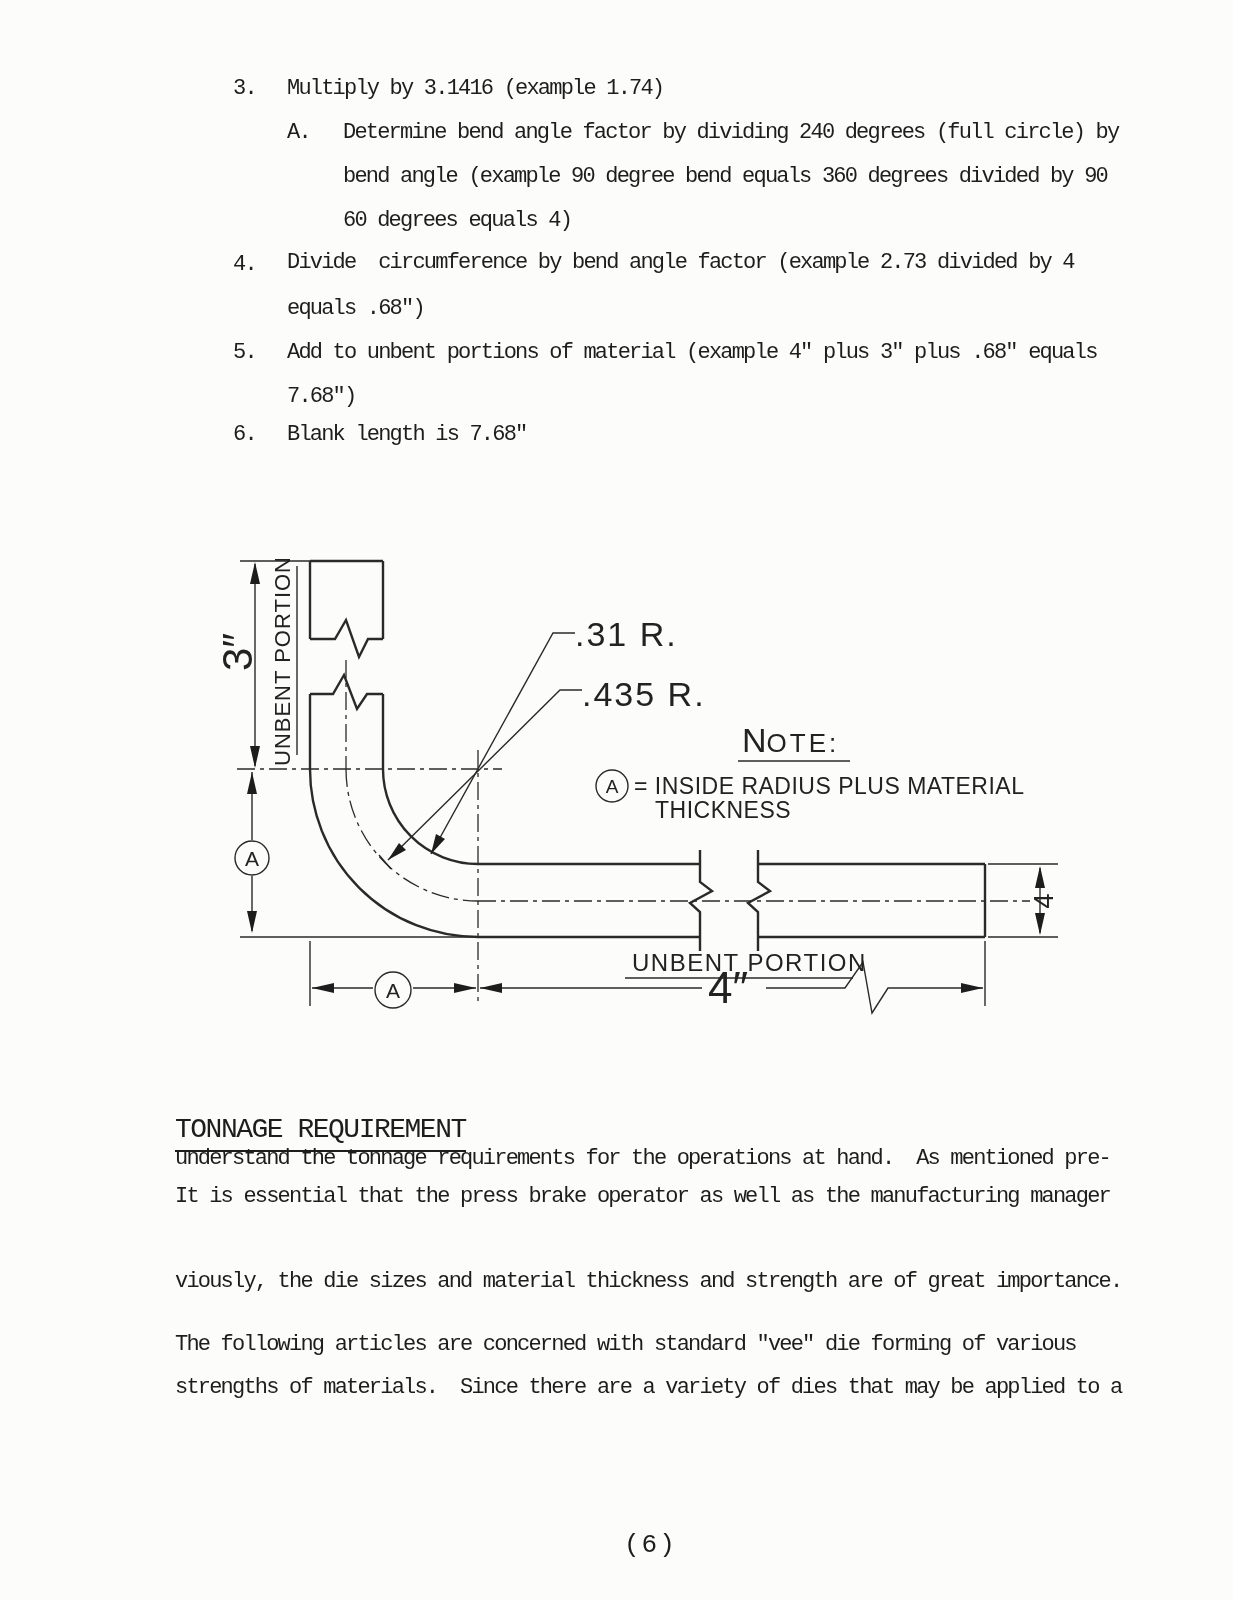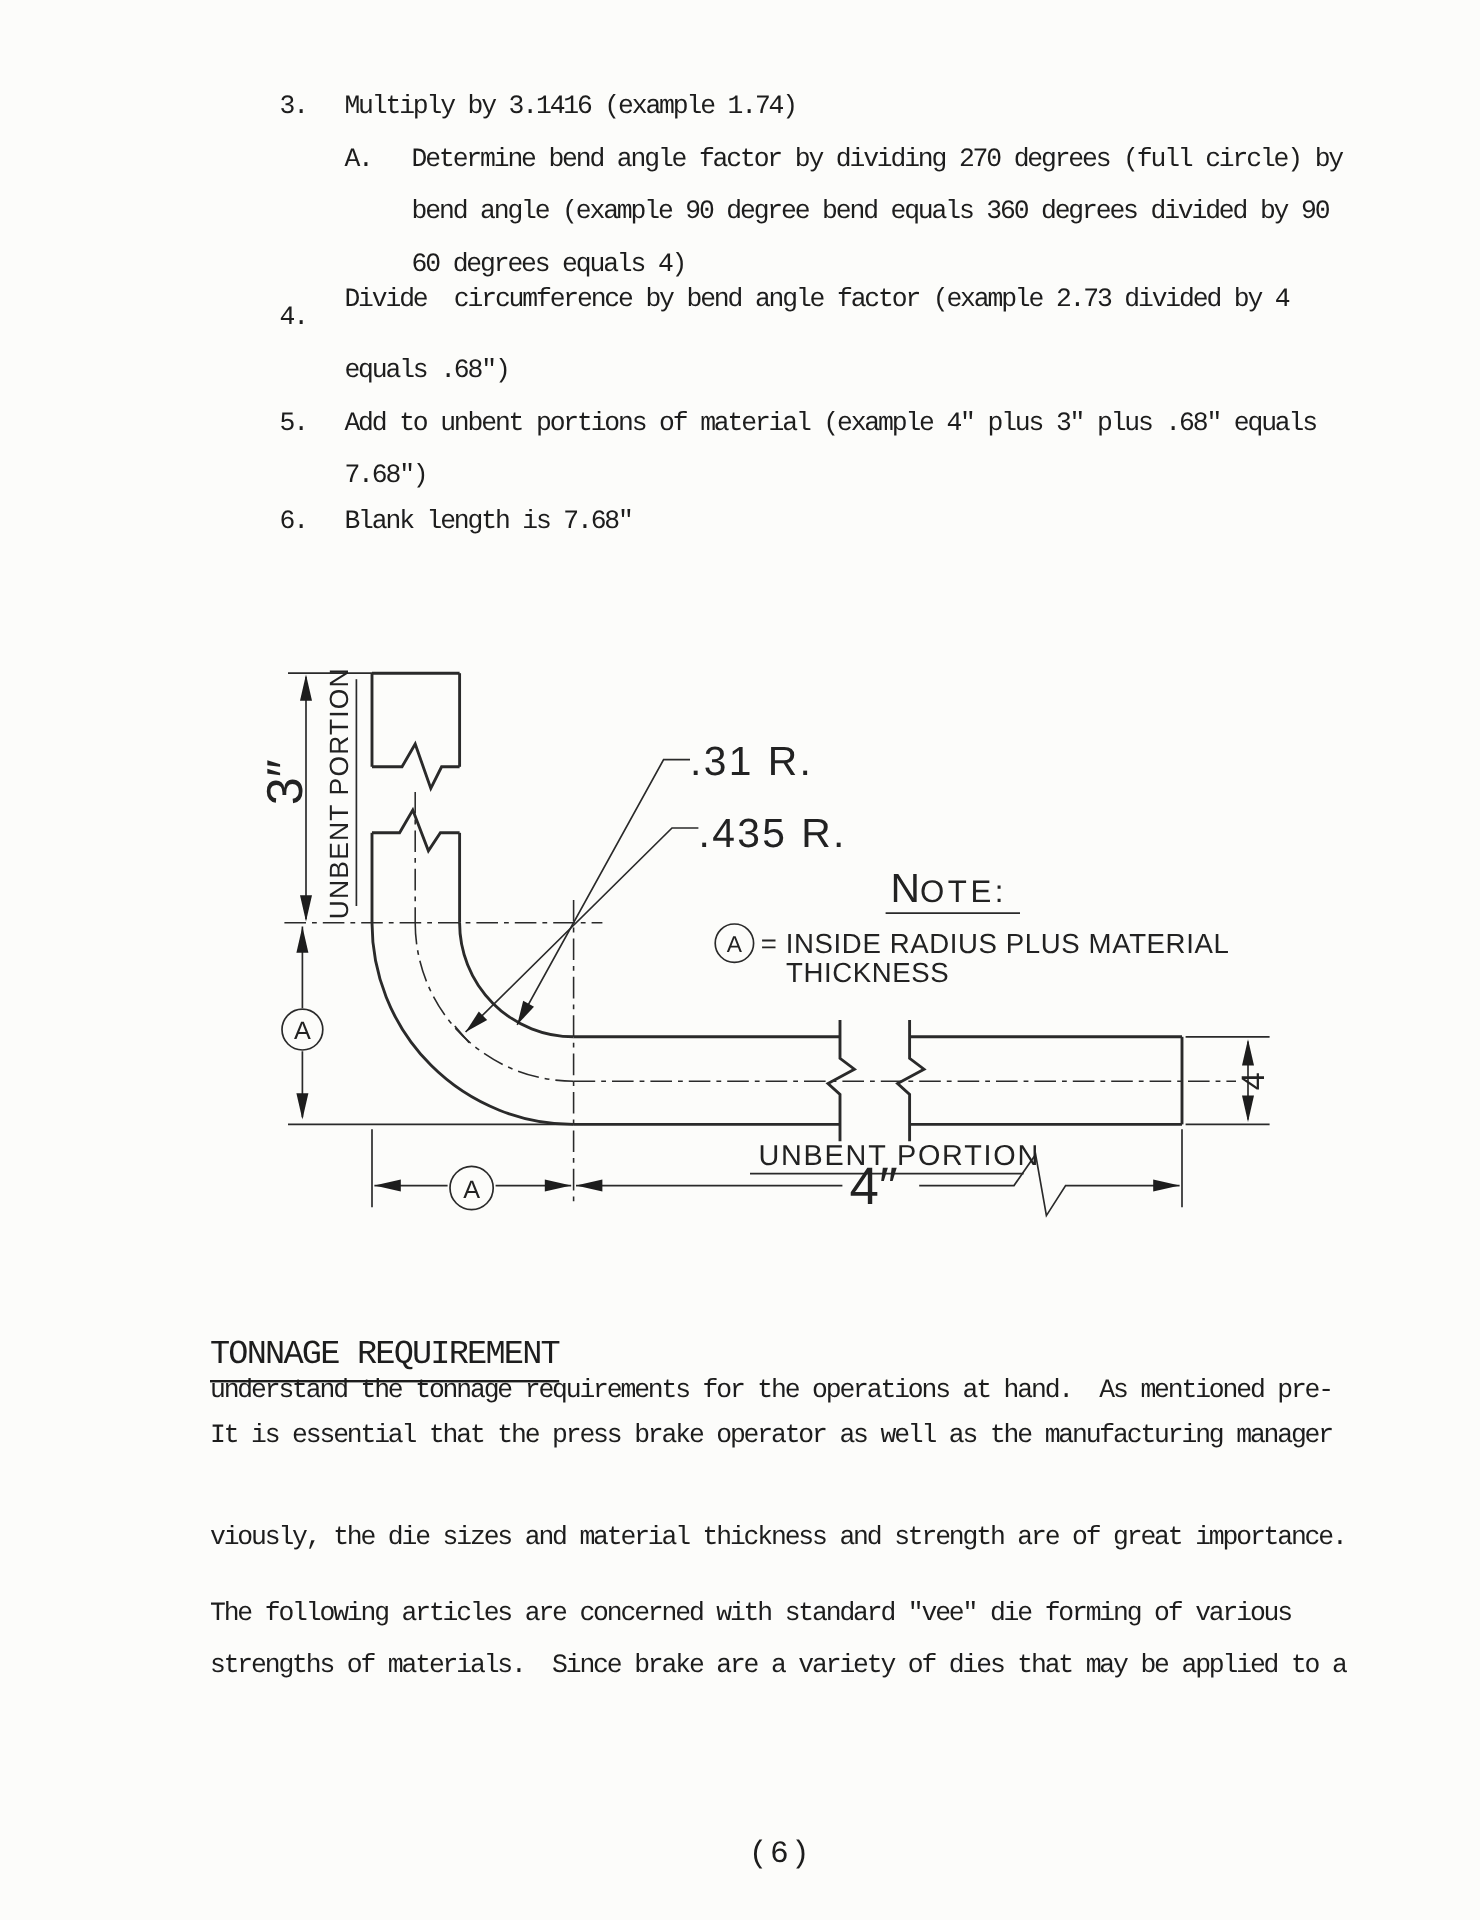--- a/index.html
+++ b/index.html
@@ -20,26 +20,26 @@
   .arr{fill:#1d1d1d;stroke:none;}
 </style>
 </head>
 <body>
 
 <div>
   <div class="abs tw" style="top:75px;left:233px;">3.</div>
   <div class="abs tw" style="top:75px;left:287px;">Multiply by 3.1416 (example 1.74)</div>
 
   <div class="abs tw" style="top:119px;left:287px;">A.</div>
-  <div class="abs tw" style="top:119px;left:343px;">Determine bend angle factor by dividing 270 degrees (full circle) by</div>
+  <div class="abs tw" style="top:119px;left:343px;">Determine bend angle factor by dividing 240 degrees (full circle) by</div>
   <div class="abs tw" style="top:163px;left:343px;">bend angle (example 90 degree bend equals 360 degrees divided by 90</div>
   <div class="abs tw" style="top:207px;left:343px;">60 degrees equals 4)</div>
 
   <div class="abs tw" style="top:251px;left:233px;">4.</div>
-  <div class="abs tw" style="top:236px;left:287px;">Divide  circumference by bend angle factor (example 2.73 divided by 4</div>
+  <div class="abs tw" style="top:249px;left:287px;">Divide  circumference by bend angle factor (example 2.73 divided by 4</div>
   <div class="abs tw" style="top:295px;left:287px;">equals .68")</div>
 
   <div class="abs tw" style="top:339px;left:233px;">5.</div>
   <div class="abs tw" style="top:339px;left:287px;">Add to unbent portions of material (example 4" plus 3" plus .68" equals</div>
   <div class="abs tw" style="top:383px;left:287px;">7.68")</div>
 
   <div class="abs tw" style="top:421px;left:233px;">6.</div>
   <div class="abs tw" style="top:421px;left:287px;">Blank length is 7.68"</div>
 </div>
 
@@ -125,16 +125,16 @@
 
   <text transform="translate(1053,901) rotate(-90)" font-size="27" text-anchor="middle">4</text>
 </svg>
 
 <div>
   <div class="abs heading" style="top:1114px;left:175px;">TONNAGE REQUIREMENT</div>
   <div class="abs tw" style="top:1158px;left:175px;margin-top:25px;">It is essential that the press brake operator as well as the manufacturing manager</div>
   <div class="abs tw" style="top:1145px;left:175px;">understand the tonnage requirements for the operations at hand.  As mentioned pre-</div>
   <div class="abs tw" style="top:1268px;left:175px;">viously, the die sizes and material thickness and strength are of great importance.</div>
   <div class="abs tw" style="top:1331px;left:175px;">The following articles are concerned with standard "vee" die forming of various</div>
-  <div class="abs tw" style="top:1374px;left:175px;">strengths of materials.  Since brake are a variety of dies that may be applied to a</div>
+  <div class="abs tw" style="top:1374px;left:175px;">strengths of materials.  Since there are a variety of dies that may be applied to a</div>
 </div>
 
 <div class="abs pagenum" style="top:1530px;left:624px;">(6)</div>
 
 </body></html>

